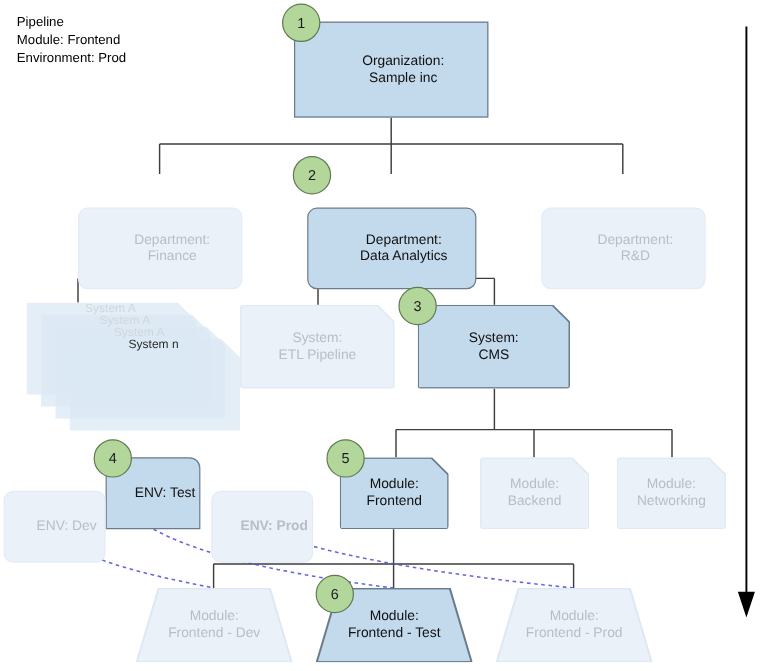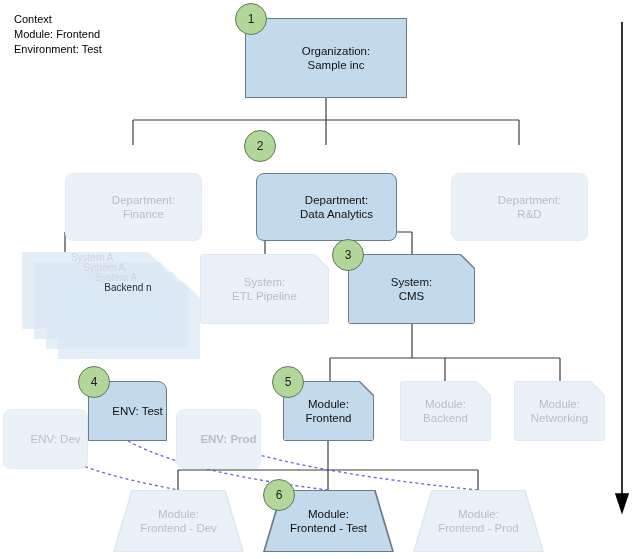--- a/index.html
+++ b/index.html
@@ -122,23 +122,23 @@
       <path d="M128,441 C180,470 280,484 328,490"></path>
       <path d="M216,441 C290,470 420,484 478,490"></path>
     </g>
 
     <g stroke="#000000" stroke-width="1.6" fill="#000000">
       <path d="M622,22 L622,497" fill="none"></path>
       <polygon points="622,512 616,494 628,494"></polygon>
     </g>
   </svg>
 
-  <div class="ctx"><span>Context</span>
+  <div class="ctx"><span>Pipeline</span>
 <span>Module: Frontend</span>
-<span>Environment: Test</span></div>
+<span>Environment: Prod</span></div>
 
   <div class="node rect-node" style="left:245px;top:18px;width:162px;height:80px;">
     <span class="lbl">Organization:
 Sample inc</span>
   </div>
   <div class="badge" style="left:235px;top:3px;">
     <span>1</span>
   </div>
 
   <div class="node rect-node dim round" style="left:65px;top:145px;width:137px;height:68px;">
@@ -168,21 +168,21 @@
     <div class="stack-lbl" style="left:0px;top:0px;">
       <span>System A</span>
     </div>
     <div class="stack-lbl" style="left:12px;top:10px;">
       <span>System A</span>
     </div>
     <div class="stack-lbl" style="left:24px;top:20px;">
       <span>System A</span>
     </div>
     <div class="stack-lbl last" style="left:36px;top:30px;">
-      <span>Backend n</span>
+      <span>System n</span>
     </div>
   </div>
 
   <div class="cut dim" style="left:200px;top:254px;width:129px;height:70px;">
     <div class="inner"></div>
     <div class="node" style="left:0;top:0;width:129px;height:70px;color:inherit;">
       <span class="lbl">System:
 ETL Pipeline</span>
     </div>
   </div>

